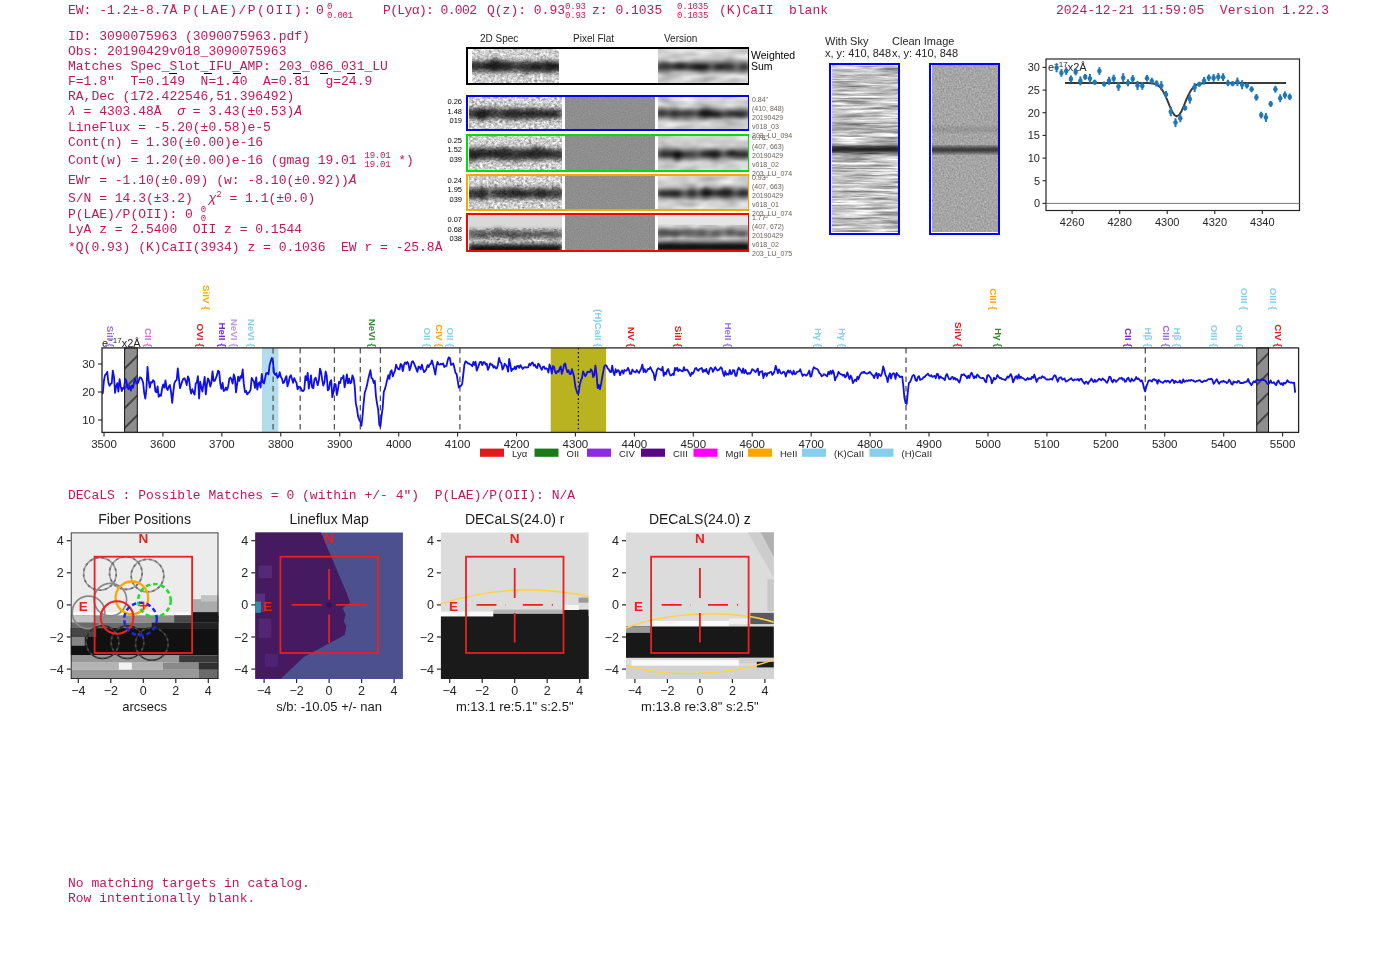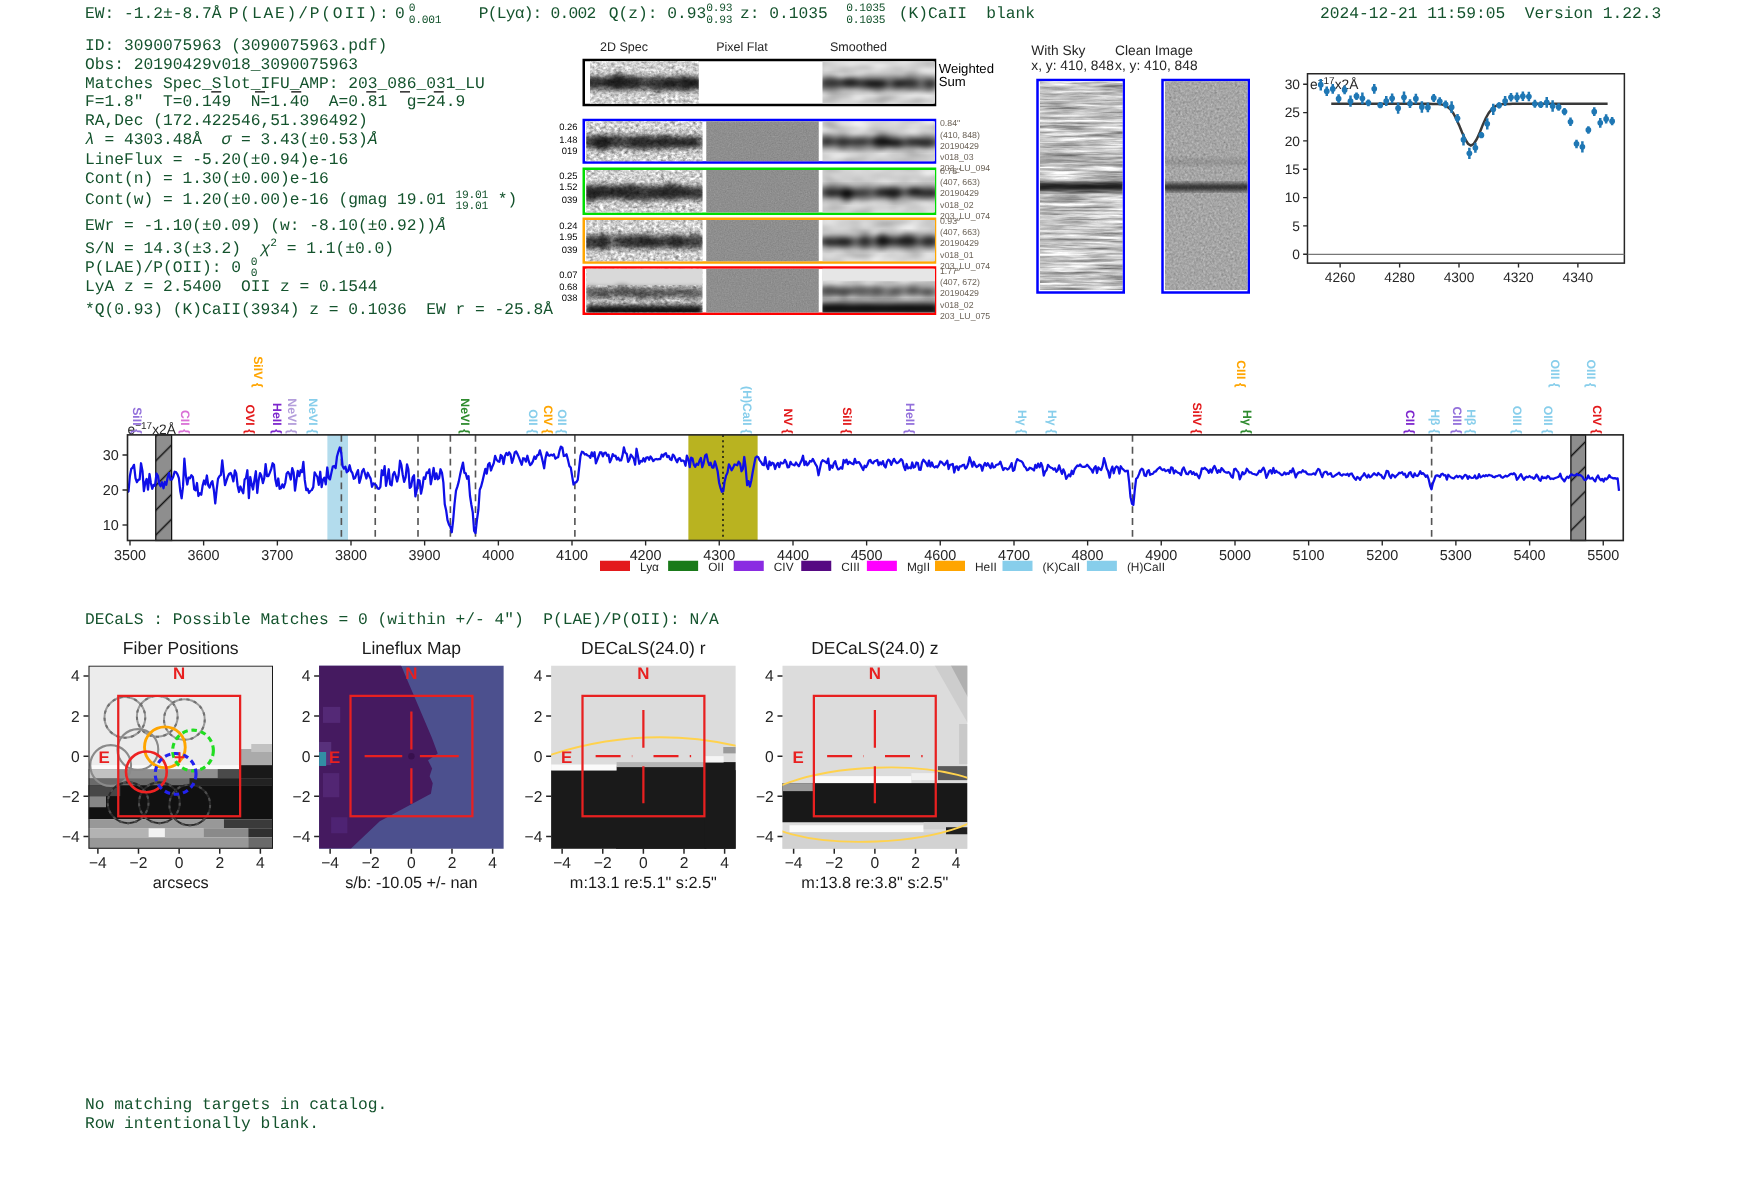--- a/index.html
+++ b/index.html
@@ -1,17 +1,17 @@
 <!DOCTYPE html>
 <html><head><meta charset="utf-8">
 <style>
 *{margin:0;padding:0;box-sizing:border-box}
 html,body{width:1400px;height:953px;background:#fff;overflow:hidden}
 body{position:relative;font-family:"Liberation Sans",sans-serif}
-.m{position:absolute;font-family:"Liberation Mono",monospace;font-size:13px;line-height:15px;color:#14532d;white-space:pre}
+.m{position:absolute;font-family:"Liberation Mono",monospace;font-size:13px;line-height:15px;color:#be185d;white-space:pre}
 .st{display:inline-block;font-size:9px;line-height:8.5px;vertical-align:-3px;letter-spacing:-0.2px}
 svg{position:absolute;display:block}
 .lbl{position:absolute;font-size:7.5px;line-height:9.6px;color:#000;text-align:right;font-family:"Liberation Sans",sans-serif}
 .ann{position:absolute;font-size:7px;line-height:9.1px;color:#6b6257;font-family:"Liberation Sans",sans-serif}
 .hd{position:absolute;font-size:10px;color:#262626;}
 </style></head><body>
 
 <div class="m" style="left:68px;top:3px">EW: -1.2±-8.7Å</div>
 <div class="m" style="left:183px;top:3px"><span style="letter-spacing:1.45px">P(LAE)/P(OII):</span></div>
 <div class="m" style="left:316px;top:3px">0</div>
@@ -23,39 +23,39 @@
 <div class="m" style="left:327px;top:3px"><span class="st">0<br>0.001</span></div>
 <div class="m" style="left:565px;top:3px"><span class="st">0.93<br>0.93</span></div>
 <div class="m" style="left:677px;top:3px"><span class="st">0.1035<br>0.1035</span></div>
 <div class="m" style="left:1056px;top:3px">2024-12-21 11:59:05  Version 1.22.3</div>
 <div class="m" style="left:68px;top:29px">ID: 3090075963 (3090075963.pdf)</div>
 <div class="m" style="left:68px;top:44px">Obs: 20190429v018_3090075963</div>
 <div class="m" style="left:68px;top:59px">Matches Spec_Slot_IFU_AMP: 203_086_031_LU</div>
 <div class="m" style="left:68px;top:74px">F=1.8"  T=0.149  N=1.40  A=0.81  g=24.9</div>
 <div class="m" style="left:68px;top:88.5px">RA,Dec (172.422546,51.396492)</div>
 <div class="m" style="left:68px;top:103.5px"><i>λ</i> = 4303.48Å  <i>σ</i> = 3.43(±0.53)<i>Å</i></div>
-<div class="m" style="left:68px;top:119.5px">LineFlux = -5.20(±0.94)e-16</div>
+<div class="m" style="left:68px;top:119.5px">LineFlux = -5.20(±0.58)e-5</div>
 <div class="m" style="left:68px;top:134.5px">Cont(n) = 1.30(±0.00)e-16</div>
 <div class="m" style="left:68px;top:152px">Cont(w) = 1.20(±0.00)e-16 (gmag 19.01 <span class="st">19.01<br>19.01</span> *)</div>
 <div class="m" style="left:68px;top:172.5px">EWr = -1.10(±0.09) (w: -8.10(±0.92))<i>Å</i></div>
 <div class="m" style="left:68px;top:187.5px">S/N = 14.3(±3.2)  <i>χ</i><sup style="font-size:9px">2</sup> = 1.1(±0.0)</div>
 <div class="m" style="left:68px;top:206px">P(LAE)/P(OII): 0 <span class="st">0<br>0</span></div>
 <div class="m" style="left:68px;top:222px">LyA z = 2.5400  OII z = 0.1544</div>
 <div class="m" style="left:68px;top:240px">*Q(0.93) (K)CaII(3934) z = 0.1036  EW r = -25.8Å</div>
 <div style="position:absolute;left:168.5px;top:73px;width:8px;height:1.2px;background:#000"></div>
 <div style="position:absolute;left:204px;top:73px;width:8px;height:1.2px;background:#000"></div>
 <div style="position:absolute;left:233px;top:73px;width:8px;height:1.2px;background:#000"></div>
 <div style="position:absolute;left:292.5px;top:73px;width:8px;height:1.2px;background:#000"></div>
 <div style="position:absolute;left:319.5px;top:73px;width:8px;height:1.2px;background:#000"></div>
 <div style="position:absolute;left:346.5px;top:73px;width:8px;height:1.2px;background:#000"></div>
 <div class="m" style="left:68px;top:875.5px">No matching targets in catalog.<br>Row intentionally blank.</div>
 <div class="m" style="left:68px;top:488px">DECaLS : Possible Matches = 0 (within +/- 4")  P(LAE)/P(OII): N/A</div>
 <div class="hd" style="left:480px;top:33px;width:72px">2D Spec</div>
 <div class="hd" style="left:573px;top:33px;width:72px">Pixel Flat</div>
-<div class="hd" style="left:664px;top:33px;width:72px">Smoothed</div>
+<div class="hd" style="left:664px;top:33px;width:72px">Version</div>
 <div style="position:absolute;left:751px;top:50px;font-size:10.5px;line-height:11px">Weighted<br>Sum</div>
 <div style="position:absolute;left:466px;top:46.5px;width:282.5px;height:38.0px;border:2.5px solid #000000"></div>
 <svg style="left:472px;top:48.5px" width="87" height="34.0" viewBox="0 0 87 34.0">
     <defs>
       <filter color-interpolation-filters="sRGB" id="nf1" x="-5%" y="-5%" width="110%" height="110%">
         <feTurbulence type="fractalNoise" baseFrequency="0.35 0.45" numOctaves="3" seed="11"></feTurbulence>
         <feColorMatrix type="matrix" values="0.33 0.33 0.33 0 0 0.33 0.33 0.33 0 0 0.33 0.33 0.33 0 0 0 0 0 0 1"></feColorMatrix>
         <feComponentTransfer>
           <feFuncR type="linear" slope="1.15" intercept="0.25"></feFuncR>
           <feFuncG type="linear" slope="1.15" intercept="0.25"></feFuncG>

